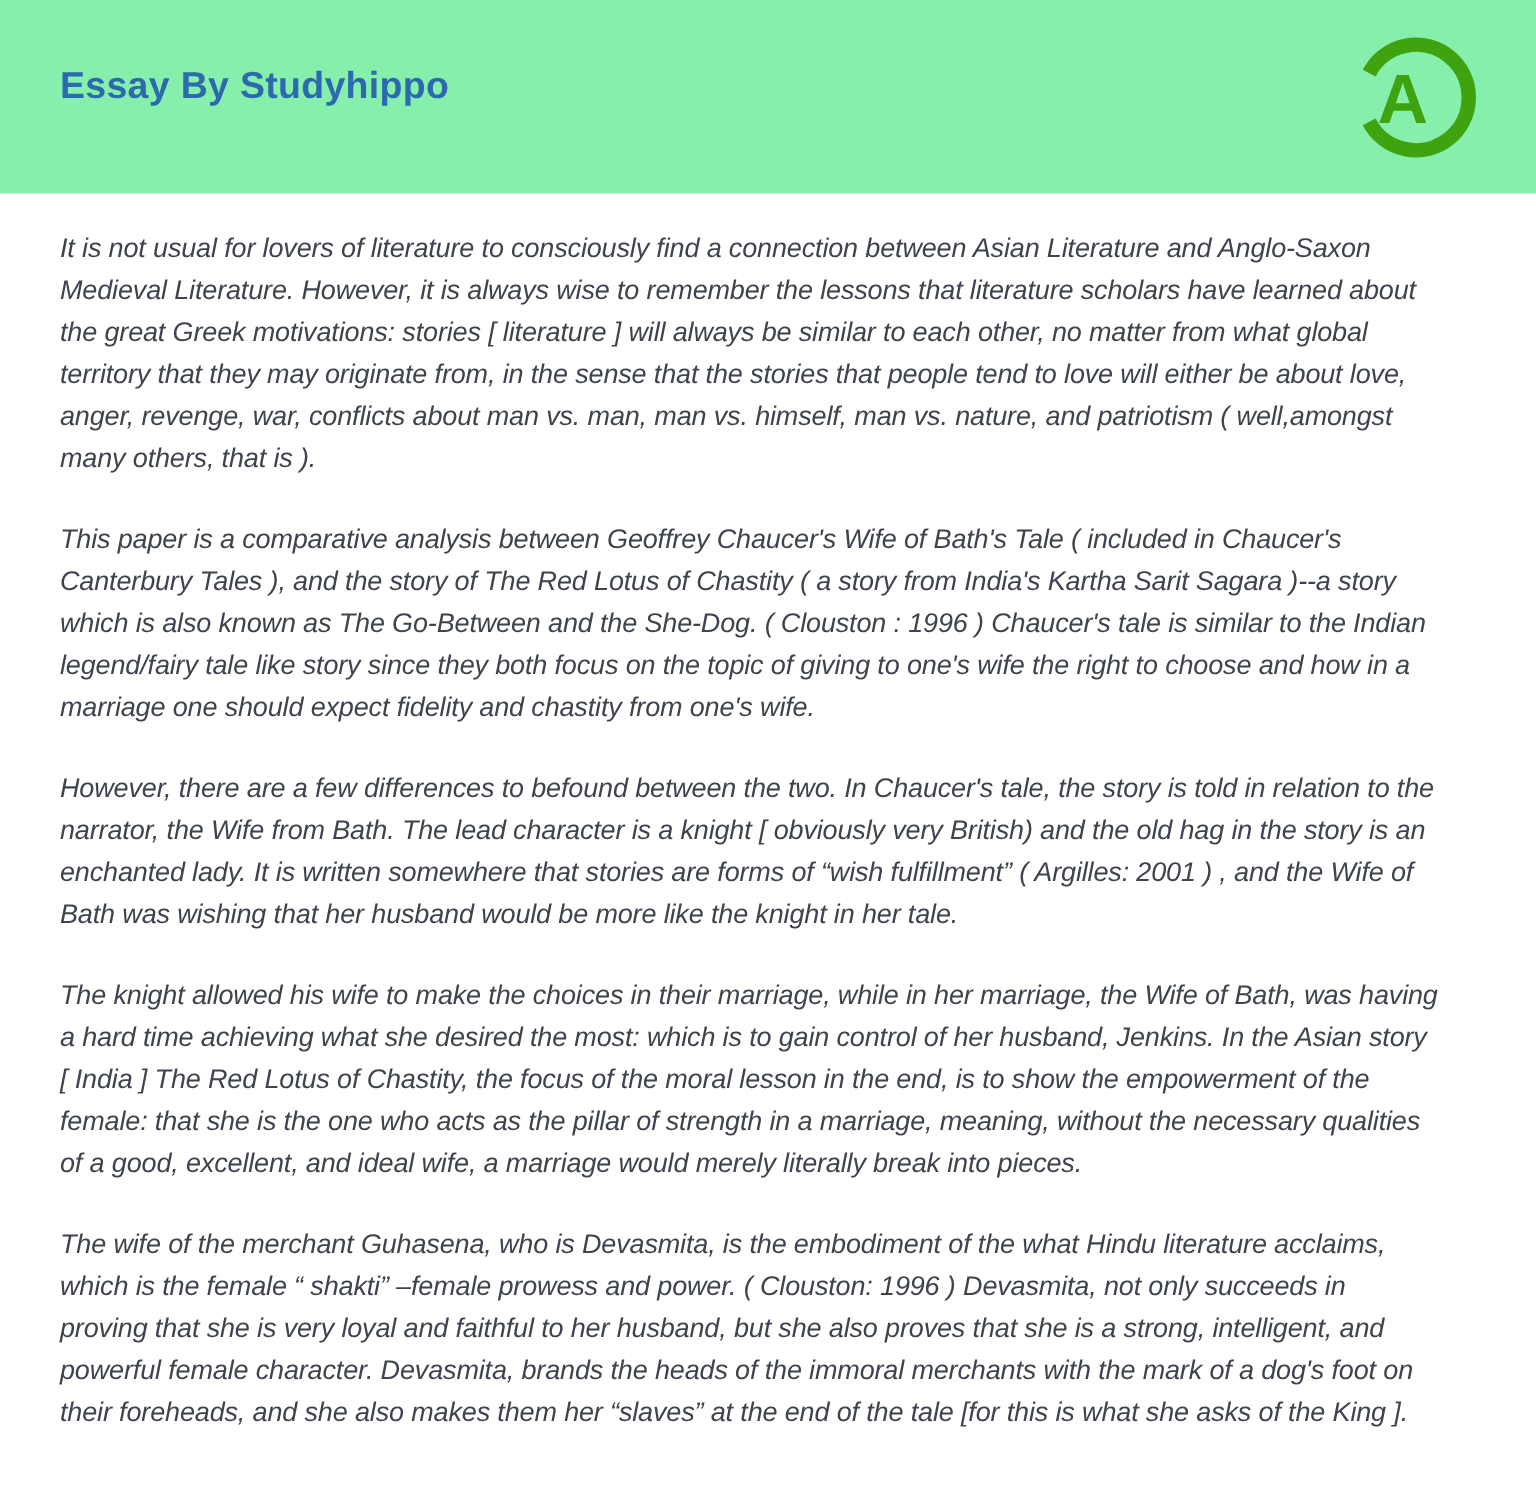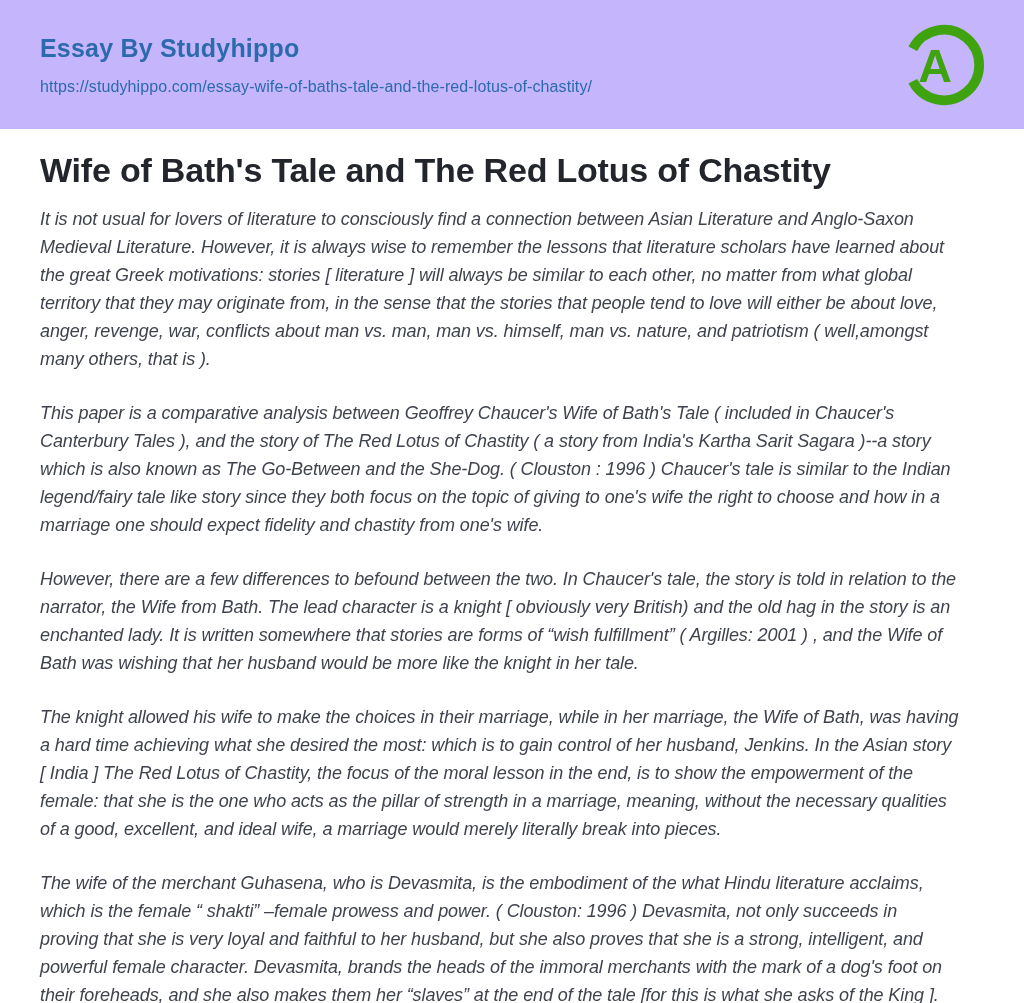--- a/index.html
+++ b/index.html
@@ -7,21 +7,21 @@
     width: 1024px;
     background: #ffffff;
     font-family: "Liberation Sans", "DejaVu Sans", sans-serif;
   }
   body { min-height: 1003px; }
 
   
   .page-header {
     width: 100%;
     height: 129px;
-    background: #c4b5fd;
+    background: #86efac;
     display: flex;
     align-items: center;
     justify-content: space-between;
     padding: 0 36px 0 40px;
   }
   .header-text { display: flex; flex-direction: column; }
   .site-title {
     color: #2d6aad;
     font-size: 25px;
     font-weight: bold;
@@ -64,32 +64,30 @@
     max-width: 952px;
     font-style: italic;
   }
 </style>
 </head>
 <body>
 
 <header class="page-header">
   <div class="header-text">
     <div class="site-title">Essay By Studyhippo</div>
-    <a class="essay-url">https://studyhippo.com/essay-wife-of-baths-tale-and-the-red-lotus-of-chastity/</a>
   </div>
   <div class="logo-wrap">
     <svg width="88" height="88" viewBox="0 0 100 100" aria-hidden="true">
       <path d="M 14.5 68.5 A 40 40 0 1 0 14.5 31.5" fill="none" stroke="#3ea30f" stroke-width="11" stroke-linecap="butt"></path>
       <text x="40" y="69" text-anchor="middle" font-family="Liberation Sans, DejaVu Sans, sans-serif" font-size="53" font-weight="bold" fill="#3ea30f">A</text>
     </svg>
   </div>
 </header>
 
 <main class="essay-content">
-  <h1 class="essay-title">Wife of Bath's Tale and The Red Lotus of Chastity</h1>
 
   <p>It is not usual for lovers of literature to consciously find a connection between Asian Literature and Anglo-Saxon Medieval Literature. However, it is always wise to remember the lessons that literature scholars have learned about the great Greek motivations: stories [ literature ] will always be similar to each other, no matter from what global territory that they may originate from, in the sense that the stories that people tend to love will either be about love, anger, revenge, war, conflicts about man vs. man, man vs. himself, man vs. nature, and patriotism ( well,amongst many others, that is ).</p>
   <p>This paper is a comparative analysis between Geoffrey Chaucer's Wife of Bath's Tale ( included in Chaucer's Canterbury Tales ), and the story of The Red Lotus of Chastity ( a story from India's Kartha Sarit Sagara )--a story which is also known as The Go-Between and the She-Dog. ( Clouston : 1996 ) Chaucer's tale is similar to the Indian legend/fairy tale like story since they both focus on the topic of giving to one's wife the right to choose and how in a marriage one should expect fidelity and chastity from one's wife.</p>
   <p>However, there are a few differences to befound between the two. In Chaucer's tale, the story is told in relation to the narrator, the Wife from Bath. The lead character is a knight [ obviously very British) and the old hag in the story is an enchanted lady. It is written somewhere that stories are forms of “wish fulfillment” ( Argilles: 2001 ) , and the Wife of Bath was wishing that her husband would be more like the knight in her tale.</p>
   <p>The knight allowed his wife to make the choices in their marriage, while in her marriage, the Wife of Bath, was having a hard time achieving what she desired the most: which is to gain control of her husband, Jenkins. In the Asian story [ India ] The Red Lotus of Chastity, the focus of the moral lesson in the end, is to show the empowerment of the female: that she is the one who acts as the pillar of strength in a marriage, meaning, without the necessary qualities of a good, excellent, and ideal wife, a marriage would merely literally break into pieces.</p>
   <p>The wife of the merchant Guhasena, who is Devasmita, is the embodiment of the what Hindu literature acclaims, which is the female “ shakti” –female prowess and power. ( Clouston: 1996 ) Devasmita, not only succeeds in proving that she is very loyal and faithful to her husband, but she also proves that she is a strong, intelligent, and powerful female character. Devasmita, brands the heads of the immoral merchants with the mark of a dog's foot on their foreheads, and she also makes them her “slaves” at the end of the tale [for this is what she asks of the King ].</p>
 
 </main>
 
 </body></html>

